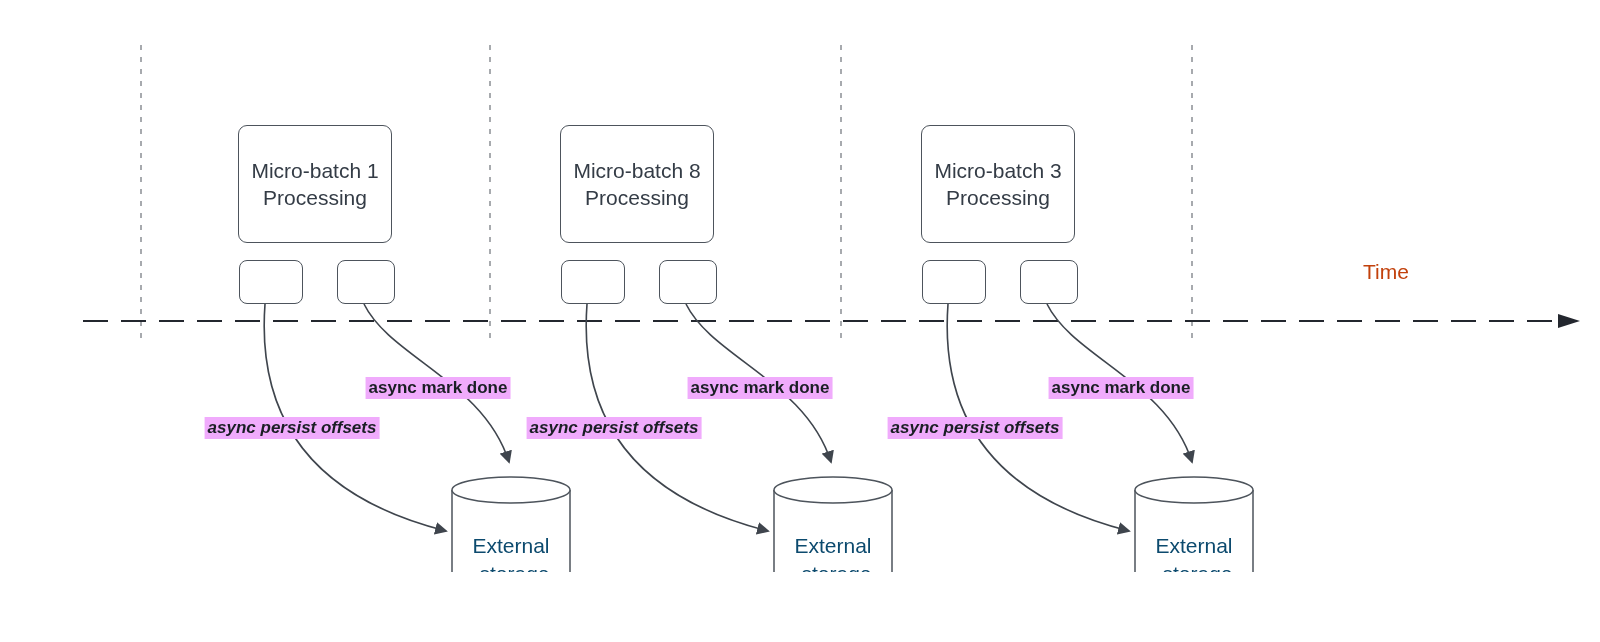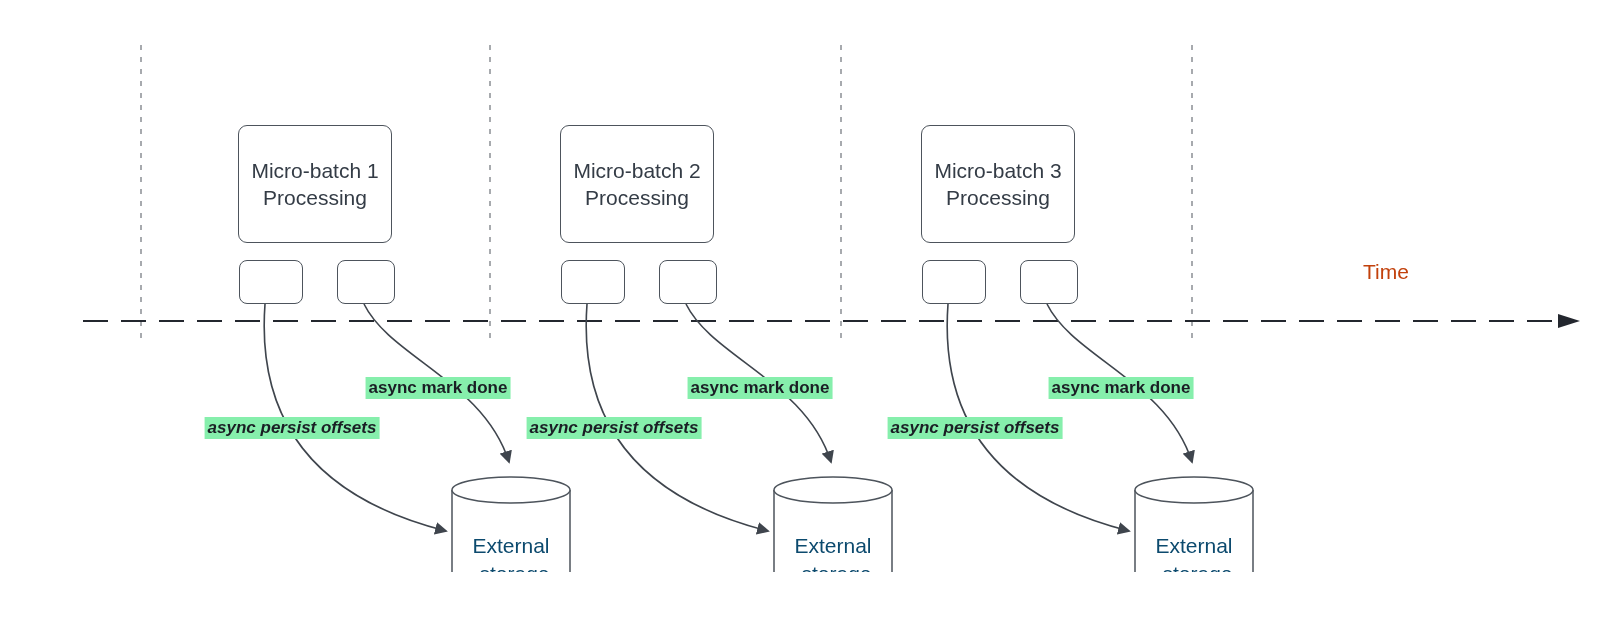--- a/index.html
+++ b/index.html
@@ -72,21 +72,21 @@
   .small-left  { left: 239px; width: 64px; }
   .small-right { left: 337px; width: 58px; }
 
   .flow-label {
     position: absolute;
     transform: translate(-50%, -50%);
     font-size: 17px;
     font-weight: bold;
     color: #1a1e24;
     white-space: nowrap;
-    background: #86efac;
+    background: #f0abfc;
     padding: 1px 3px;
   }
   .persist  { left: 292px; top: 428px; font-style: italic; }
   .markdone { left: 438px; top: 388px; }
 
   .storage-label {
     position: absolute;
     left: 511px;
     top: 560px;
     transform: translate(-50%, -50%);
@@ -158,21 +158,21 @@
       <div class="small-box small-left"></div>
       <div class="small-box small-right"></div>
       <div class="flow-label persist">async persist offsets</div>
       <div class="flow-label markdone">async mark done</div>
       <div class="storage-label">External
 storage</div>
     </div>
 
     <div class="segment seg-2">
       <div class="main-box">
-        <span class="box-title">Micro-batch 2
+        <span class="box-title">Micro-batch 8
 Processing</span>
       </div>
       <div class="small-box small-left"></div>
       <div class="small-box small-right"></div>
       <div class="flow-label persist">async persist offsets</div>
       <div class="flow-label markdone">async mark done</div>
       <div class="storage-label">External
 storage</div>
     </div>
 

